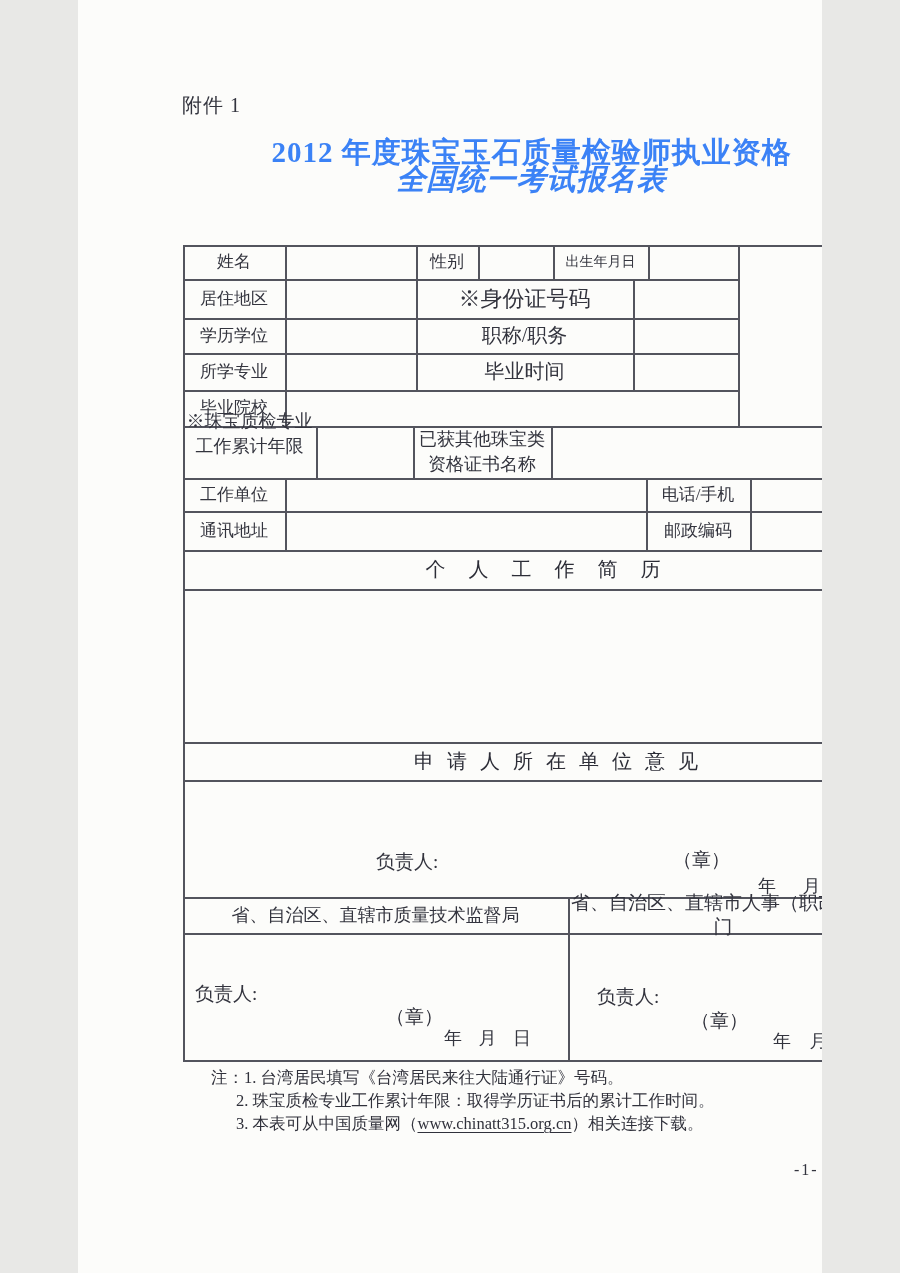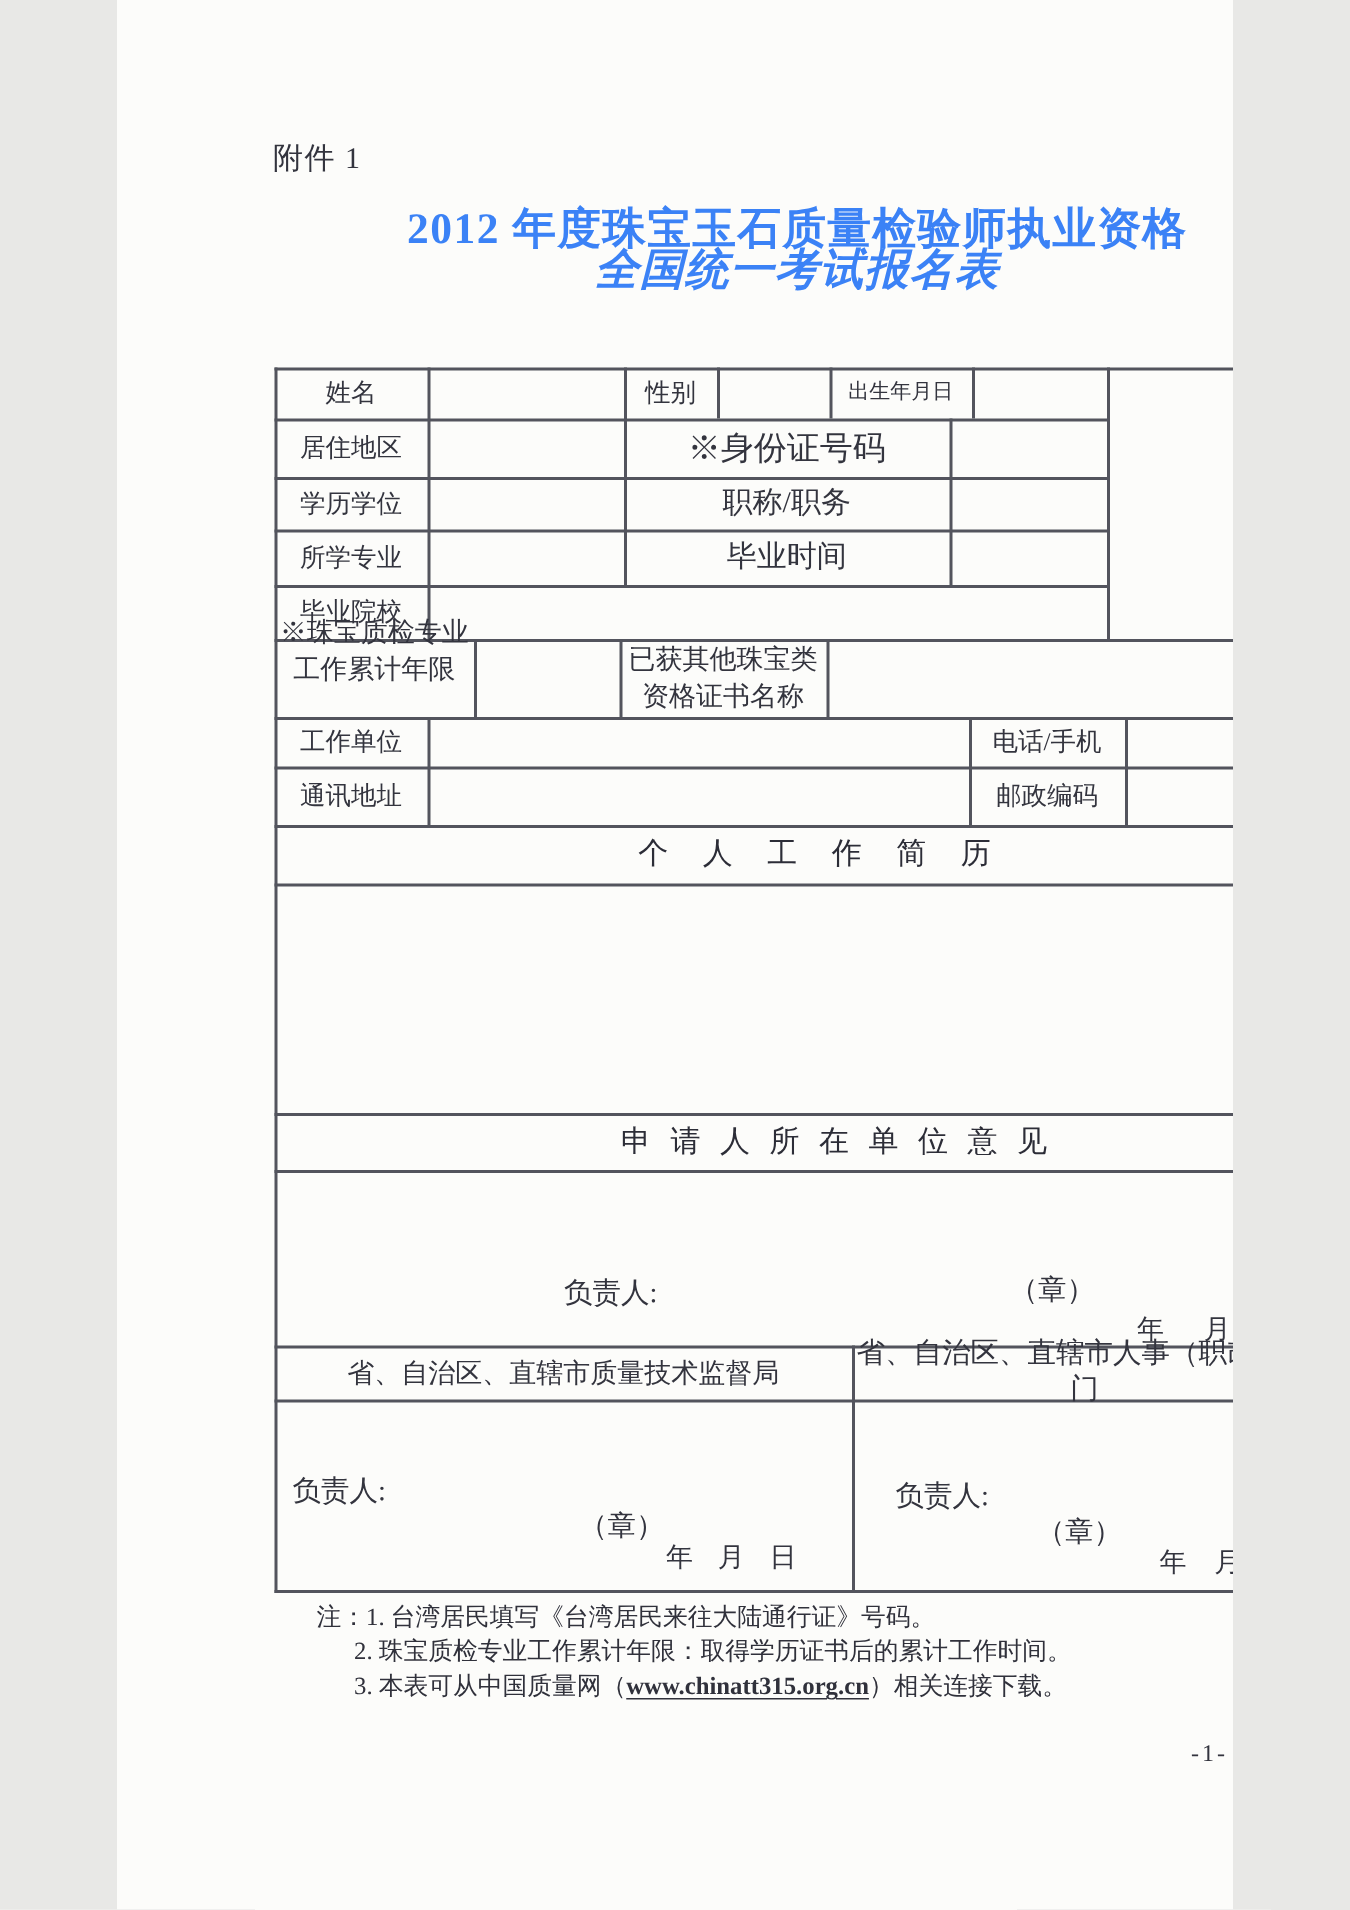--- a/index.html
+++ b/index.html
@@ -20,21 +20,21 @@
   .title1{top:133px;}
   .title2{top:160px;font-style:italic;}
   .two-line{font-size:18px;line-height:25px;}
   .spread-head{font-size:20px;color:#2c2d37;}
   .resume-head{letter-spacing:23px;padding-left:23px;}
   .opinion-head{letter-spacing:13px;padding-left:31px;}
   .sig{font-size:19px;}
   .dateline{font-size:18px;white-space:pre;}
   .notes{left:133px;top:1066px;width:580px;font-size:16.5px;line-height:23px;color:#30313b;}
   .notes .indent{padding-left:25px;}
-  .url{text-decoration:underline;text-underline-offset:3px;font-weight:bold;}
+  .url{text-decoration:underline;text-underline-offset:3px;}
   .pagenum{left:716px;top:1161px;font-size:16px;letter-spacing:2px;}
 </style>
 </head>
 <body>
 
 <div id="page">
 
   <div class="abs attachment">附件 1</div>
   <div class="abs title title1">2012 年度珠宝玉石质量检验师执业资格</div>
   <div class="abs title title2">全国统一考试报名表</div>

